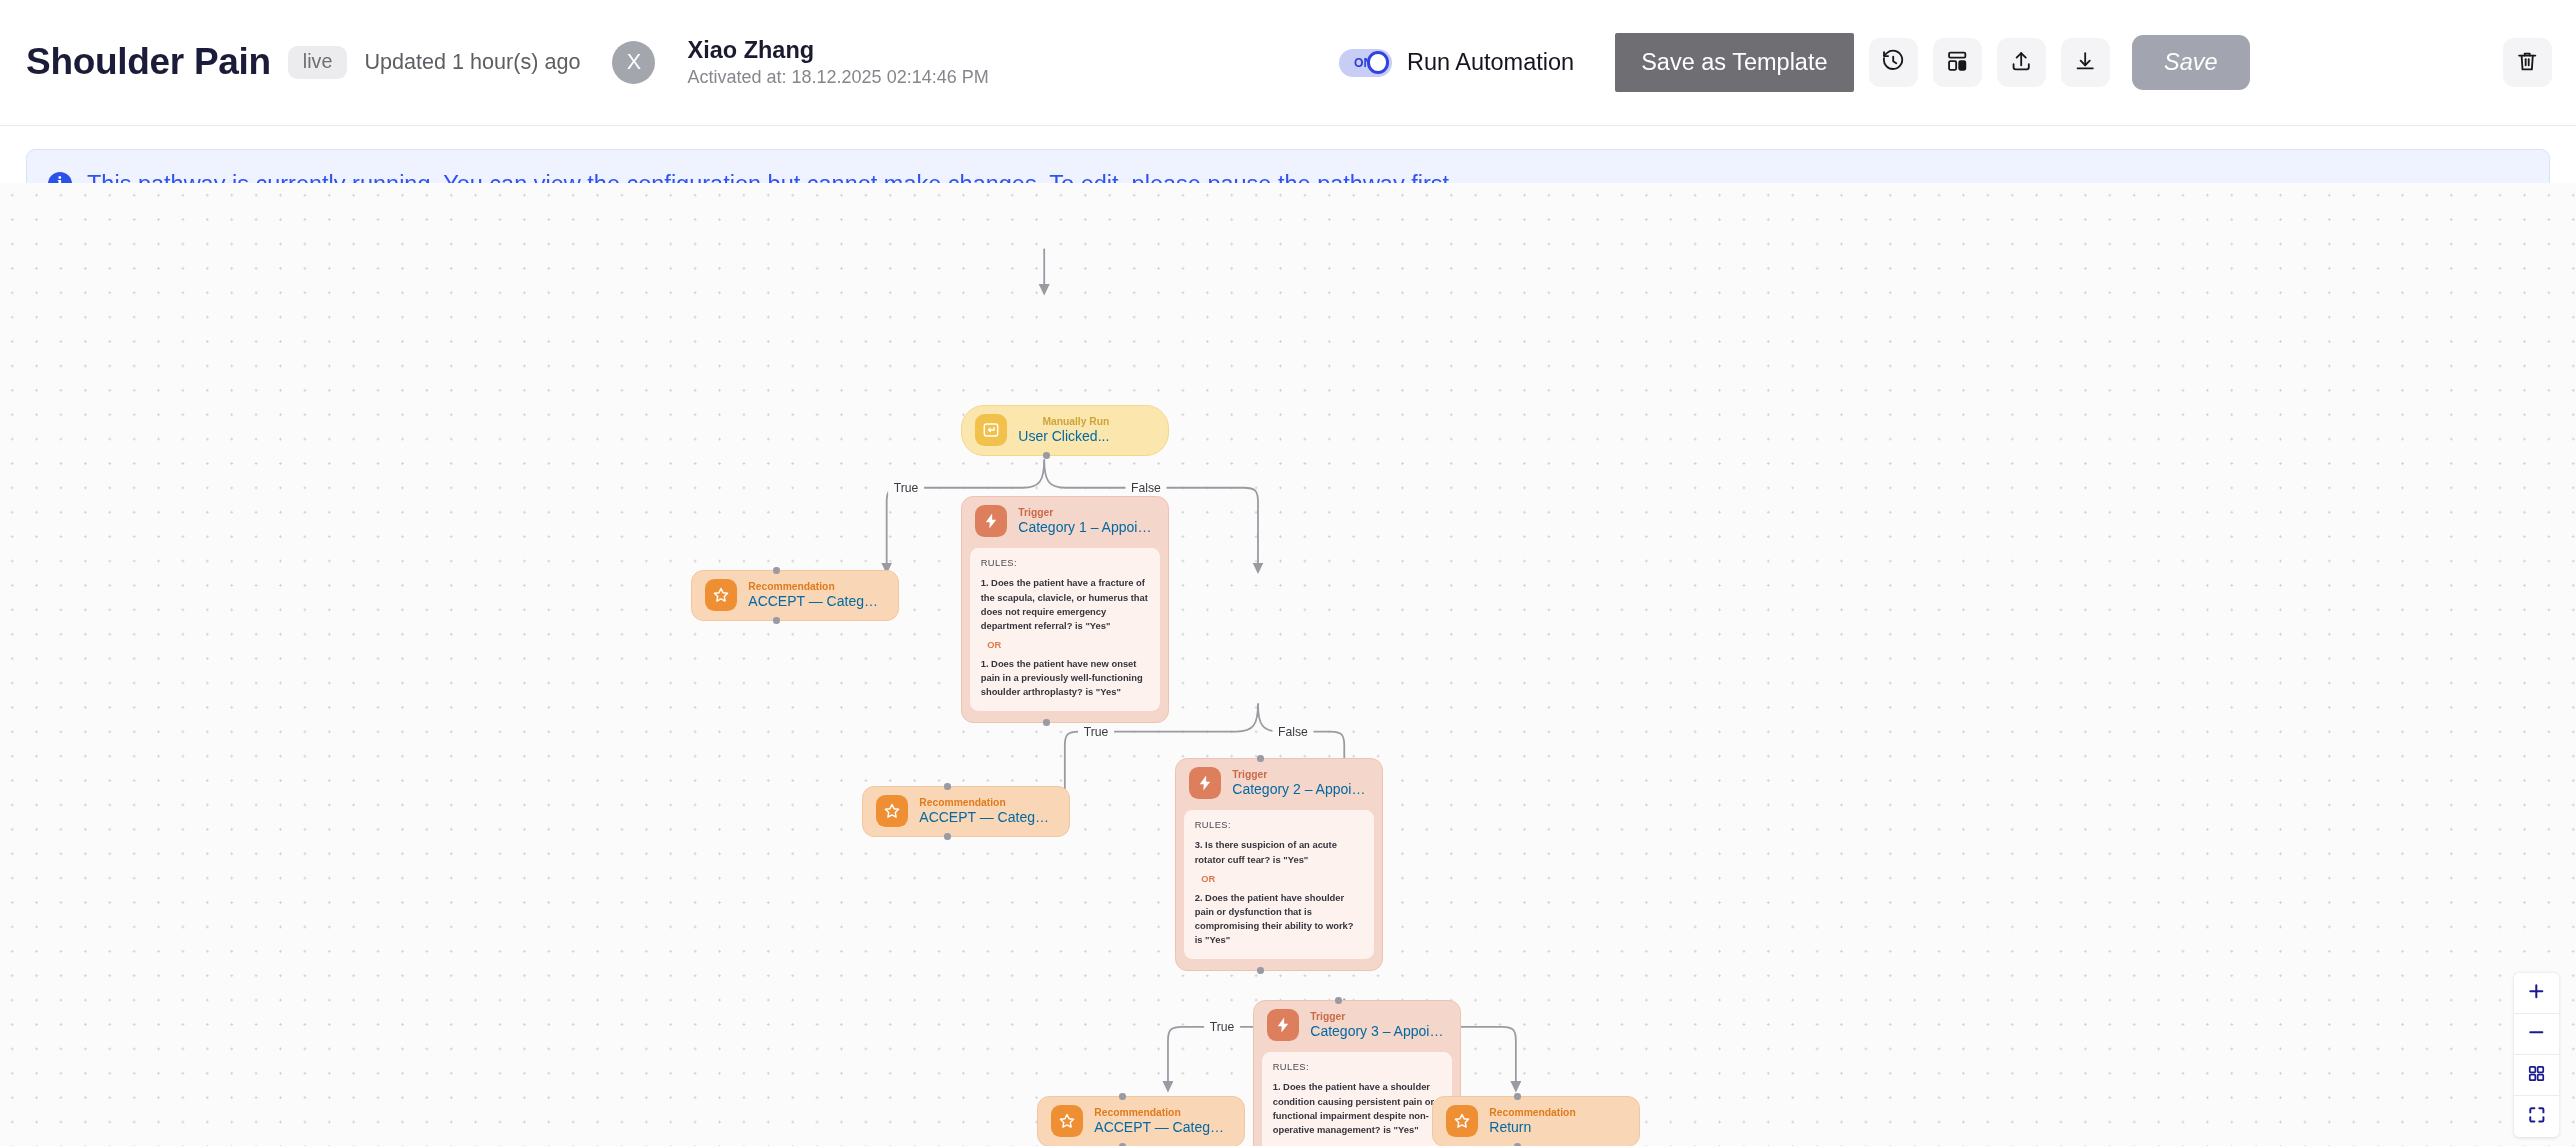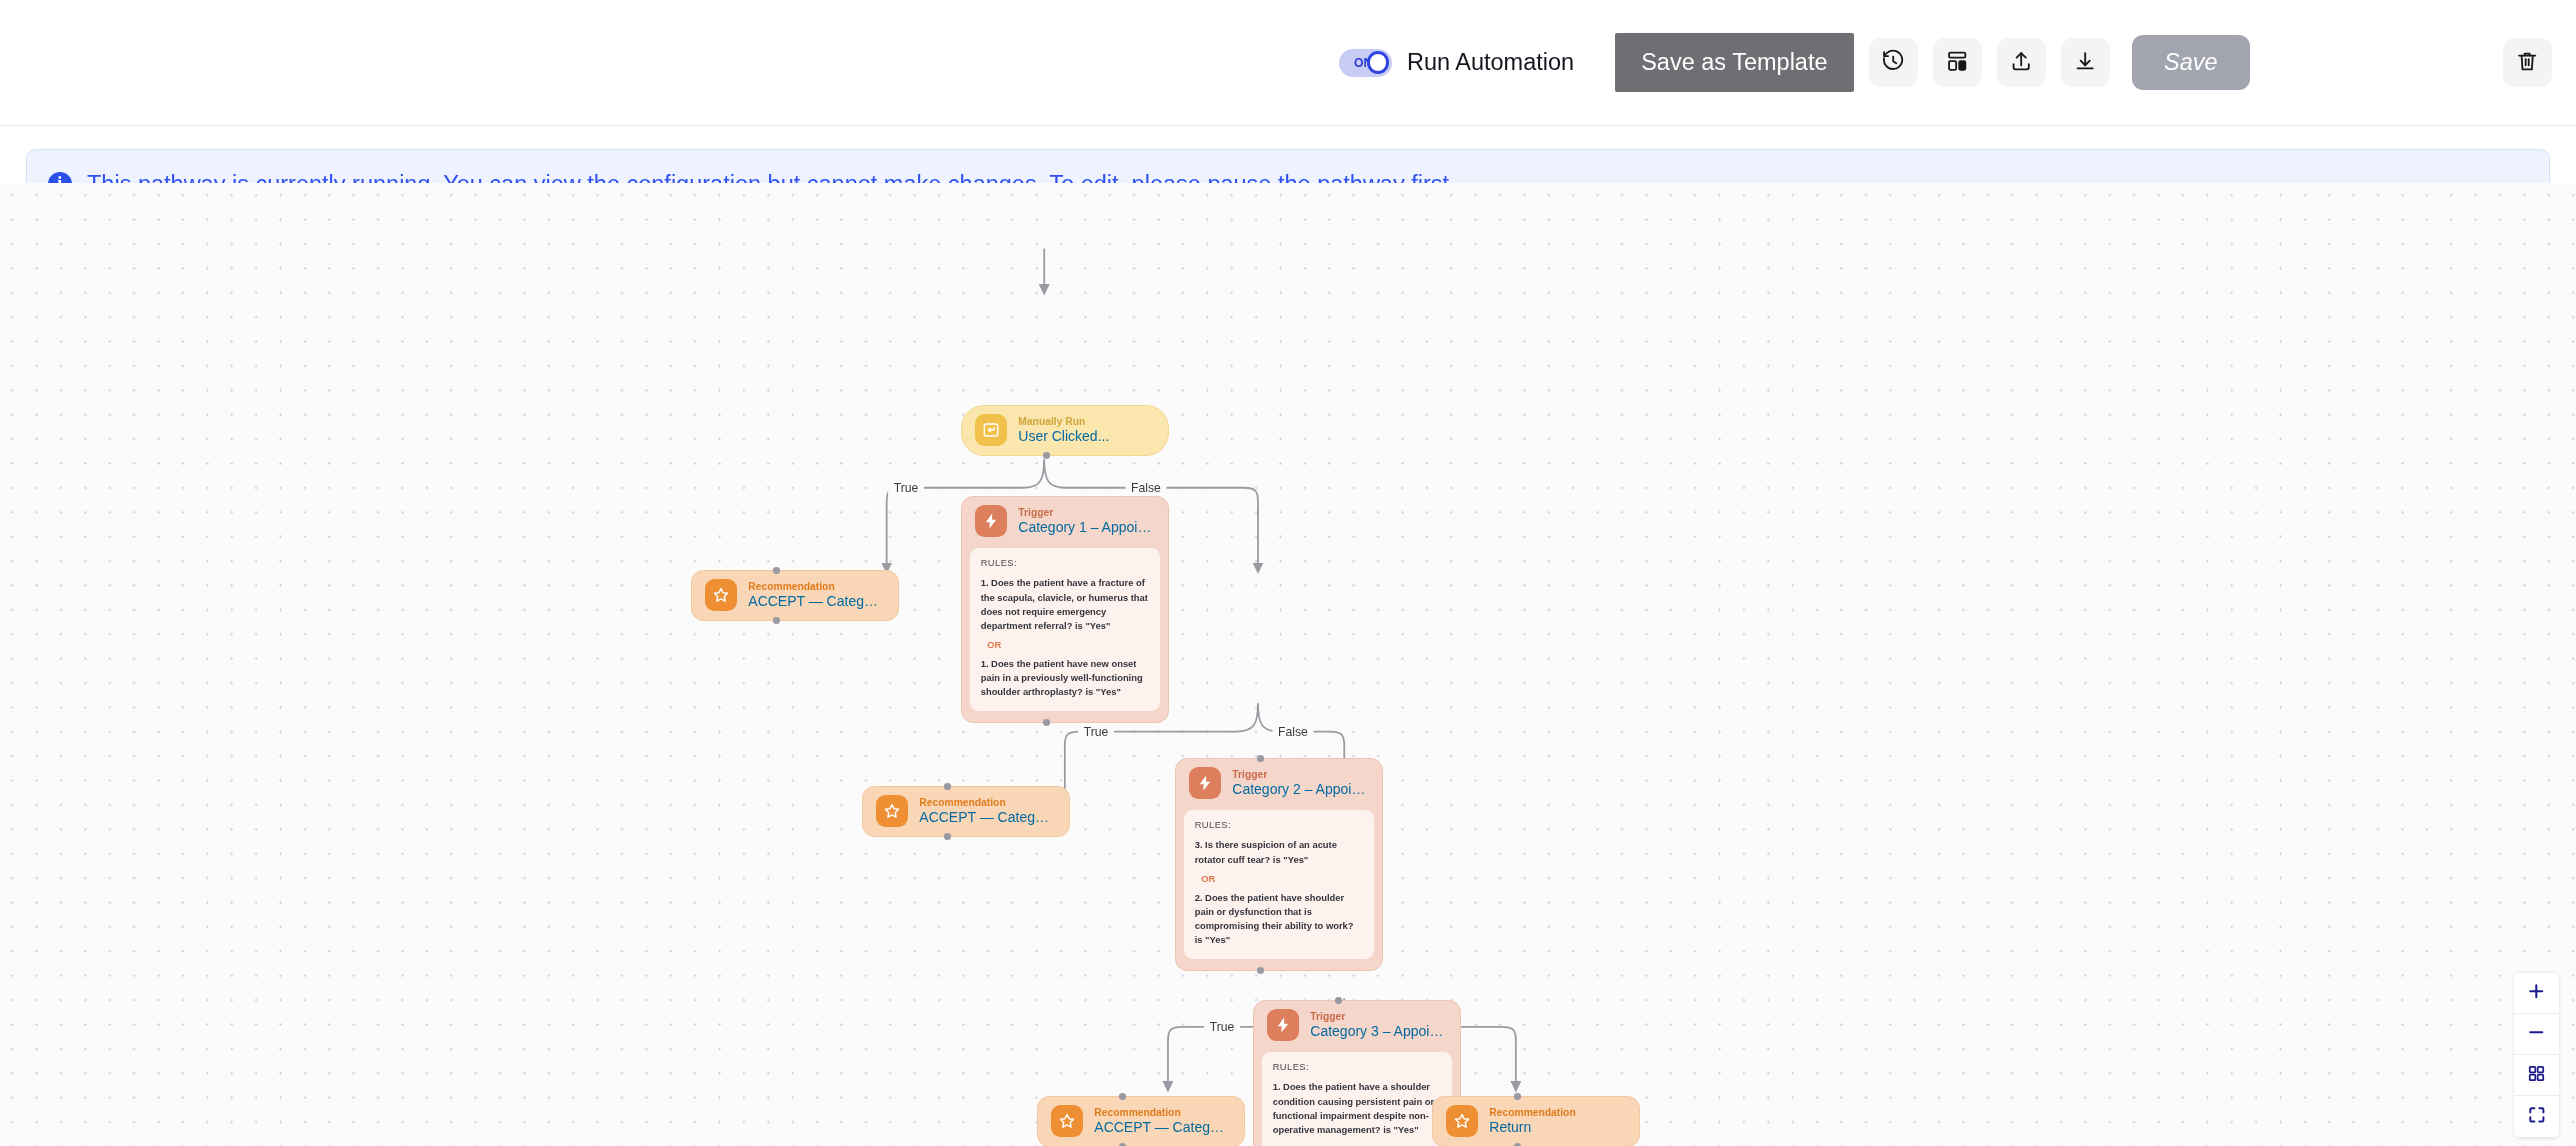--- a/index.html
+++ b/index.html
@@ -120,21 +120,21 @@
   .node-labels { display: flex; flex-direction: column; gap: 0.9px; min-width: 0; }
   .node-kind { font-size: 10.3px; font-weight: 700; line-height: 1.1; }
   .node-name {
     font-size: 14px; color: #0369a1; line-height: 1.2;
     white-space: nowrap; overflow: hidden; text-overflow: ellipsis;
   }
 
   
   .node-manual {
     width: 208px; border-radius: 23px;
-    background: #fbe6ae; border: 0.9px solid #f4d78d;
+    background: #fbe6ae; border: 0.9px solid #f4d78d; text-align: right;
   }
   .node-manual .node-chip { background: #f1c14b; }
   .node-manual .node-kind { color: #cfa43c; }
 
   
   .node-trigger {
     width: 208px; border-radius: 12.2px;
     background: #f4d6cb; border: 0.9px solid #eec3b4;
     padding-bottom: 7.5px;
   }
@@ -187,20 +187,30 @@
     width: 45px; height: 41px; border: none; background: #ffffff;
     border-bottom: 0.9px solid #ececed; cursor: pointer;
     display: flex; align-items: center; justify-content: center;
   }
   .zoom-btn:last-child { border-bottom: none; }
 </style>
 </head>
 <body>
 
 <div class="header">
+  <div class="title-block">
+    <span class="page-title">Shoulder Pain</span>
+    <span class="live-badge">live</span>
+    <span class="updated-text">Updated 1 hour(s) ago</span>
+    <span class="avatar">X</span>
+    <span class="user-block">
+      <span class="user-name">Xiao Zhang</span>
+      <span class="activated-text">Activated at: 18.12.2025 02:14:46 PM</span>
+    </span>
+  </div>
 
   <div class="header-right">
     <div class="toggle-wrap">
       <div class="toggle">
         <span class="toggle-label">ON</span>
         <span class="toggle-knob"></span>
       </div>
       <span class="automation-label">Run Automation</span>
     </div>
 

